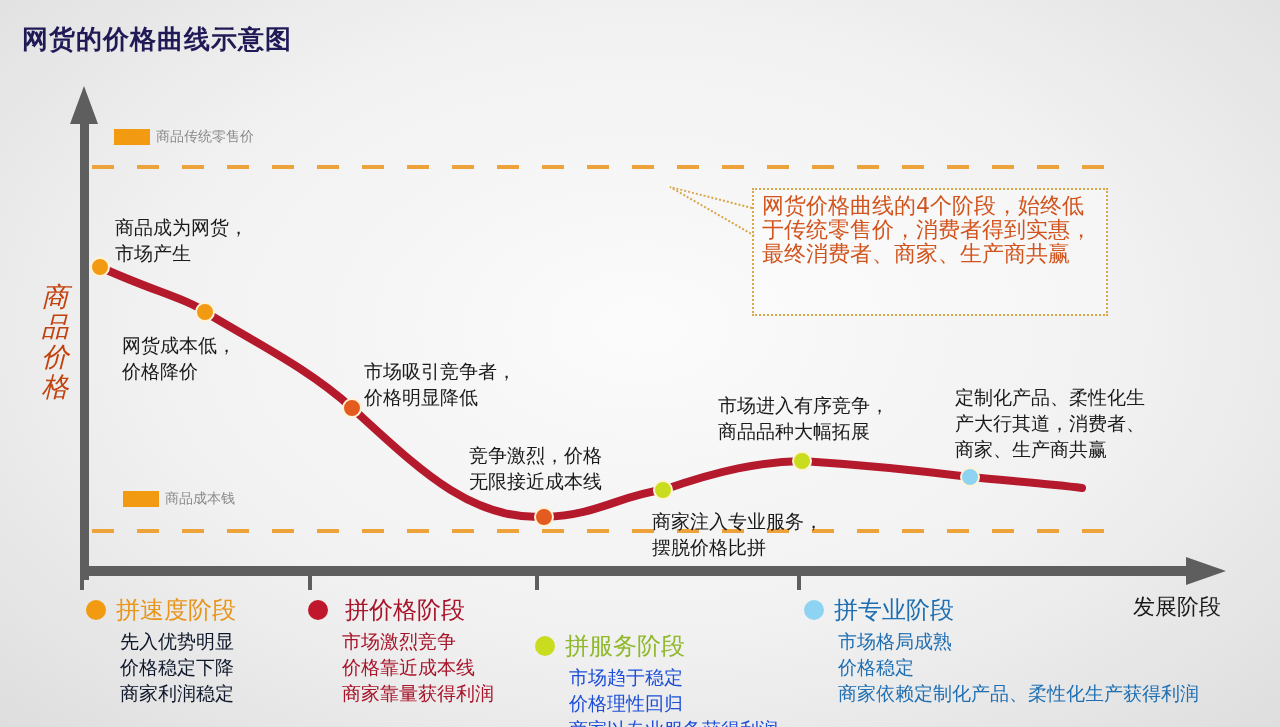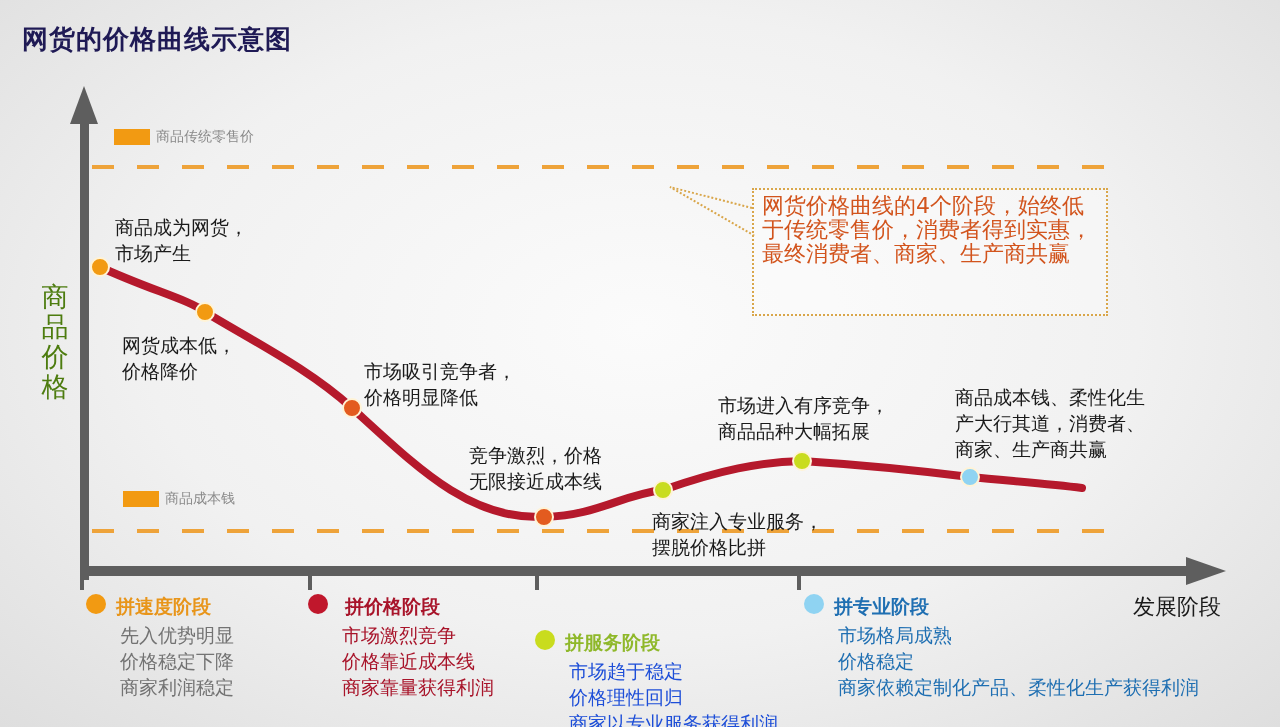--- a/index.html
+++ b/index.html
@@ -4,27 +4,27 @@
 <style>
   html,body{margin:0;padding:0;}
   body{width:1280px;height:727px;overflow:hidden;position:relative;
     background:radial-gradient(ellipse at 50% 45%, #fbfbfb 0%, #f1f1f1 55%, #dedede 100%);
     font-family:"DejaVu Sans","Liberation Sans",sans-serif;}
   .abs{position:absolute;}
   .title{left:22px;top:22px;font-size:26px;font-weight:bold;color:#1f1a55;letter-spacing:1px;}
   svg.chart{position:absolute;left:0;top:0;}
   .legend{display:flex;align-items:center;font-size:14px;color:#8a8a8a;}
   .legend .sw{width:36px;height:16px;background:#f29a12;margin-right:6px;}
-  .ylabel{left:40px;top:282px;width:30px;font-size:27px;line-height:30px;color:#4d7c0f;text-align:center;}
+  .ylabel{left:40px;top:282px;width:30px;font-size:27px;line-height:30px;color:#c2410c;text-align:center;font-style:italic;}
   .ann{font-size:19px;line-height:26px;color:#1a1a1a;white-space:pre-line;}
   .note{left:752px;top:188px;width:356px;height:128px;border:2px dotted #d9a64a;box-sizing:border-box;
     padding:4px 8px;font-size:22px;line-height:24px;color:#d2541d;background:rgba(255,255,255,0.35);}
   .xlabel{left:1133px;top:592px;font-size:22px;color:#1a1a1a;}
   .stage{top:594px;}
-  .stage .head{display:flex;align-items:flex-start;font-size:19px;font-weight:bold;}
+  .stage .head{display:flex;align-items:center;font-size:24px;font-weight:normal;}
   .stage .dot{width:20px;height:20px;border-radius:50%;margin-right:10px;}
   .stage .lines{margin-left:34px;font-size:19px;line-height:26px;white-space:pre-line;margin-top:2px;}
 </style>
 </head>
 <body>
 
 <div class="abs title">网货的价格曲线示意图</div>
 
 <svg class="chart" width="1280" height="727">
 
@@ -78,30 +78,30 @@
 <div class="abs ann" style="left:122px;top:332px;">网货成本低，
 价格降价</div>
 <div class="abs ann" style="left:364px;top:358px;">市场吸引竞争者，
 价格明显降低</div>
 <div class="abs ann" style="left:469px;top:442px;">竞争激烈，价格
 无限接近成本线</div>
 <div class="abs ann" style="left:652px;top:508px;">商家注入专业服务，
 摆脱价格比拼</div>
 <div class="abs ann" style="left:718px;top:392px;">市场进入有序竞争，
 商品品种大幅拓展</div>
-<div class="abs ann" style="left:955px;top:384px;">商品成本钱、柔性化生
+<div class="abs ann" style="left:955px;top:384px;">定制化产品、柔性化生
 产大行其道，消费者、
 商家、生产商共赢</div>
 
 <div class="abs stage" style="left:86px;">
   <div class="head" style="color:#e8951a;">
     <span class="dot" style="background:#f29a12;"></span>
     <span>拼速度阶段</span>
   </div>
-  <div class="lines" style="color:#737373;">先入优势明显
+  <div class="lines" style="color:#0f172a;">先入优势明显
 价格稳定下降
 商家利润稳定</div>
 </div>
 <div class="abs stage" style="left:308px;">
   <div class="head" style="color:#a8142a;gap:7px;">
     <span class="dot" style="background:#c0172c;"></span>
     <span>拼价格阶段</span>
   </div>
   <div class="lines" style="color:#a8142a;">市场激烈竞争
 价格靠近成本线

